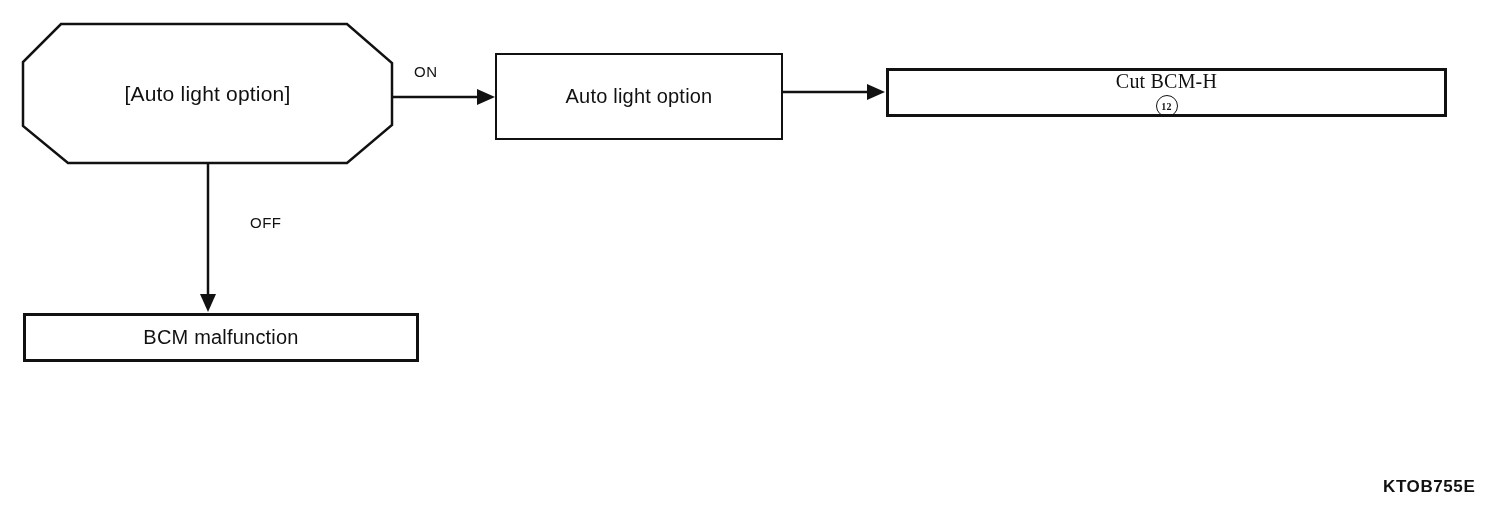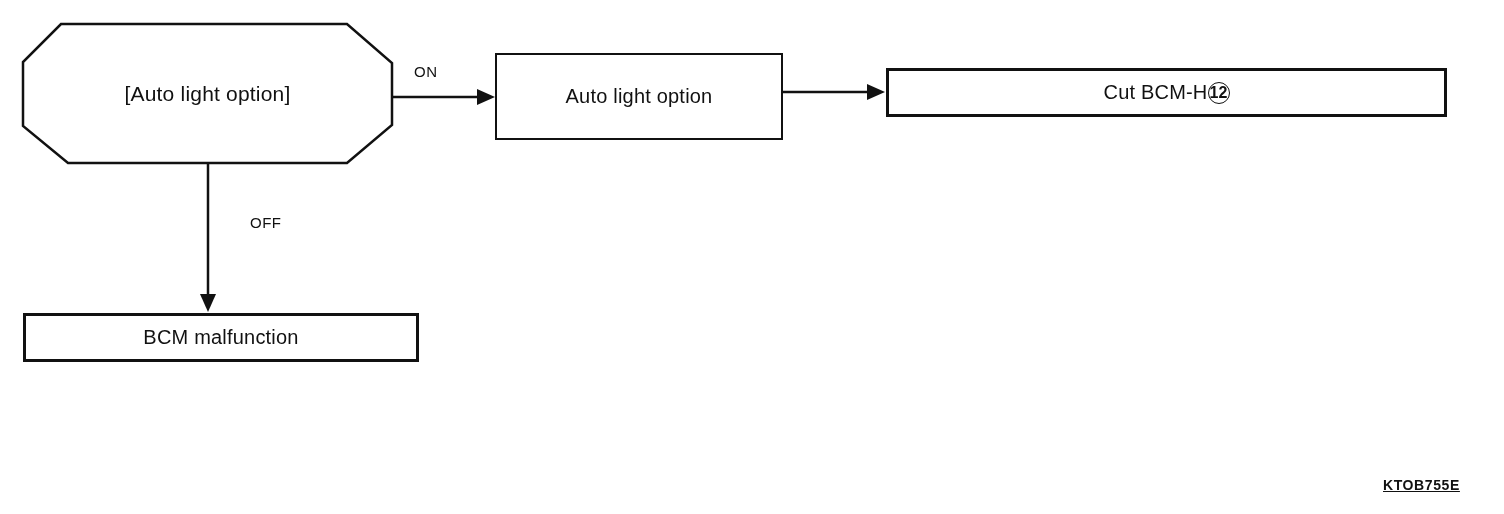--- a/index.html
+++ b/index.html
@@ -36,50 +36,49 @@
     display: flex;
     flex-direction: row;
     align-items: center;
     justify-content: center;
     text-align: center;
     font-size: 20px;
     line-height: 27px;
     letter-spacing: 0.2px;
   }
   #wrong-wiring-box { left: 495px; top: 53px; width: 288px; height: 87px; }
-  #cut-bcm-box     { left: 886px; top: 68px; width: 561px; height: 49px; border-width: 3px; flex-direction: row; }
+  #cut-bcm-box     { left: 886px; top: 68px; width: 561px; height: 49px; border-width: 3px; flex-direction: column; font-family: Liberation Serif, serif; }
   #bcm-box         { left: 23px;  top: 313px; width: 396px; height: 49px; border-width: 3px; }
   #start-node-text { left: 23px;  top: 24px;  width: 369px; height: 139px; }
   .edge-label {
     position: absolute;
     font-size: 15px;
     letter-spacing: 0.5px;
   }
   #on-label  { left: 414px; top: 63px; }
   #off-label { left: 204px; top: 214px; margin-left: 46px; }
   .circled-num {
     display: inline-flex;
     align-items: center;
     justify-content: center;
     width: 20px;
     height: 20px;
     border: 1.5px solid #111;
     border-radius: 50%;
-    font-size: 16px;
+    font-size: 10px;
     font-weight: bold;
     flex: 0 0 auto;
   }
   .figure-code {
     position: absolute;
     left: 1383px;
     top: 477px;
-    font-size: 14px;
+    font-size: 17px;
     font-weight: bold;
     letter-spacing: 0.6px;
-    text-decoration: underline;
   }
 </style>
 </head>
 <body>
 
 <div class="canvas">
 
   <svg class="layer-svg" viewBox="0 0 1504 514" xmlns="http://www.w3.org/2000/svg">
 
     <polygon points="61,24 347,24 392,63 392,125 347,163 68,163 23,126 23,62" fill="#ffffff" stroke="#111111" stroke-width="2.5"></polygon>

